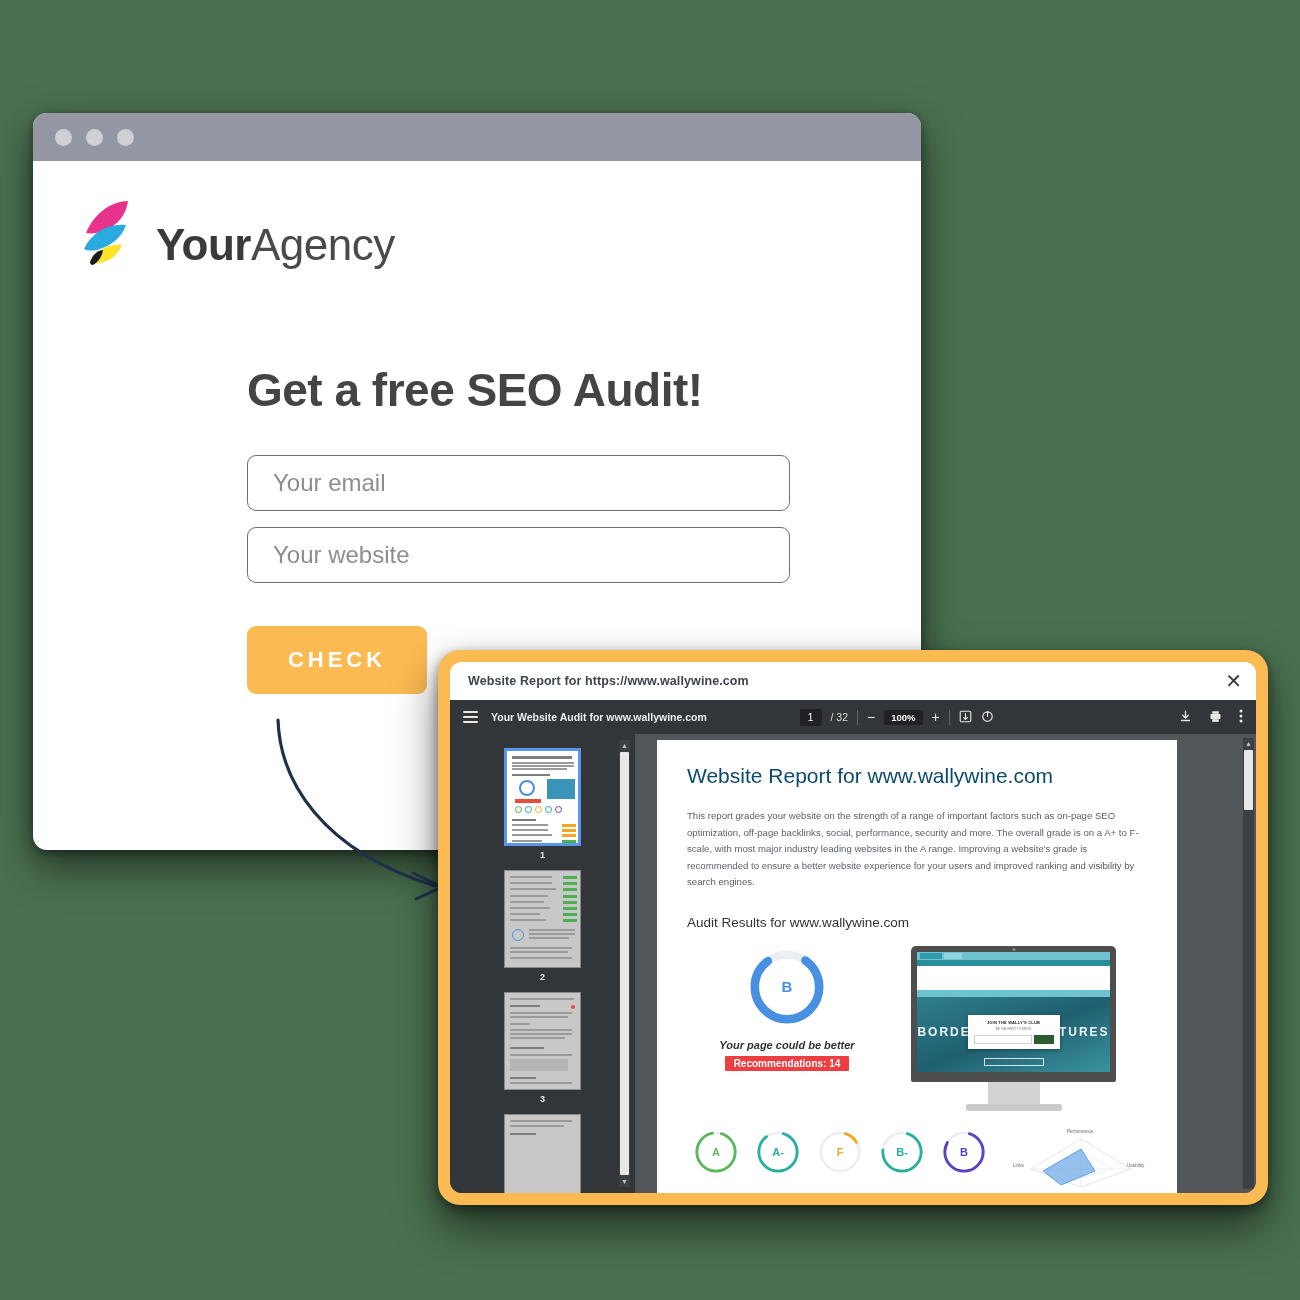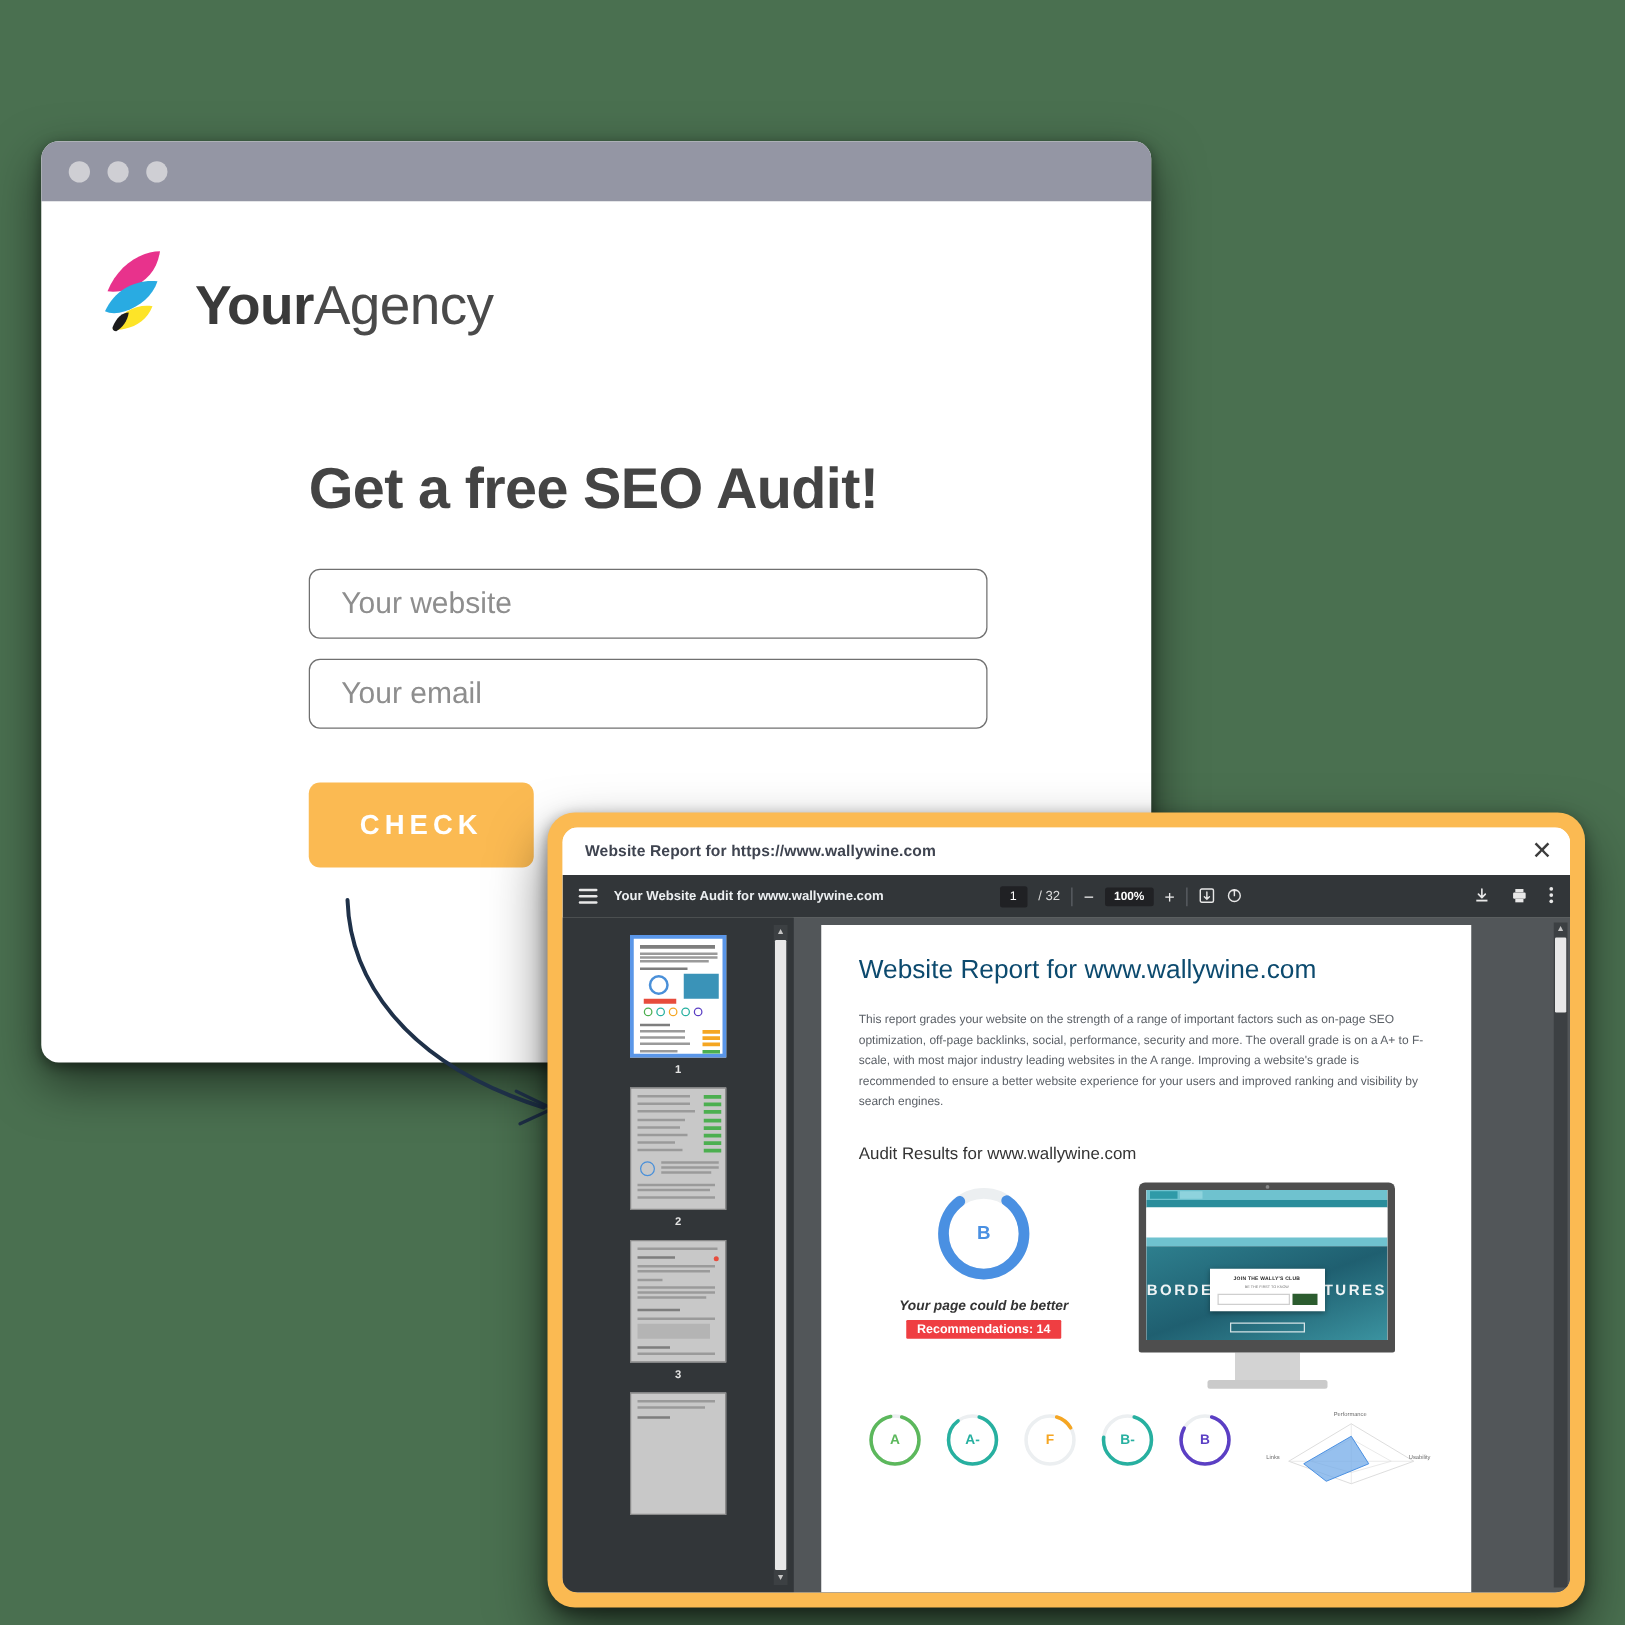--- a/index.html
+++ b/index.html
@@ -69,21 +69,21 @@
     cursor: pointer;
   }
 
   
   .arrow-svg { position: absolute; left: 250px; top: 690px; width: 240px; height: 230px; pointer-events: none; }
 
   
   .pdf-modal {
     position: absolute;
     left: 438px; top: 650px;
-    width: 830px; height: 636px;
+    width: 830px; height: 555px;
     background: #fbba52;
     border-radius: 22px;
     padding: 12px;
     box-shadow: 0 22px 44px rgba(0,0,0,0.55), 0 4px 12px rgba(0,0,0,0.42);
     overflow: hidden;
   }
   .pdf-inner { width: 100%; height: 100%; border-radius: 12px; overflow: hidden; background: #fff; display: flex; flex-direction: column; }
 
   .pdf-modal-header {
     height: 38px; background: #ffffff; flex: none;
@@ -238,22 +238,22 @@
         </svg>
       </span>
       <span class="logo-text">
         <span class="bold">Your</span><span class="light">Agency</span>
       </span>
     </div>
 
     <div class="form-area">
       <h1 class="headline">Get a free SEO Audit!</h1>
 
+      <input class="field" type="text" placeholder="Your email" style="">
       <input class="field" type="text" placeholder="Your website" style="">
-      <input class="field" type="text" placeholder="Your email" style="">
 
       <button class="check-btn">CHECK</button>
     </div>
   </div>
 </div>
 
 <svg class="arrow-svg" viewBox="0 0 240 230">
   <path d="M28 30 C30 90 70 160 185 196" stroke="#1f3149" stroke-width="3.2" fill="none" stroke-linecap="round"></path>
   <path d="M163 183 L192 197 L166 209" stroke="#1f3149" stroke-width="2.6" fill="none" stroke-linecap="round" stroke-linejoin="round"></path>
 </svg>

